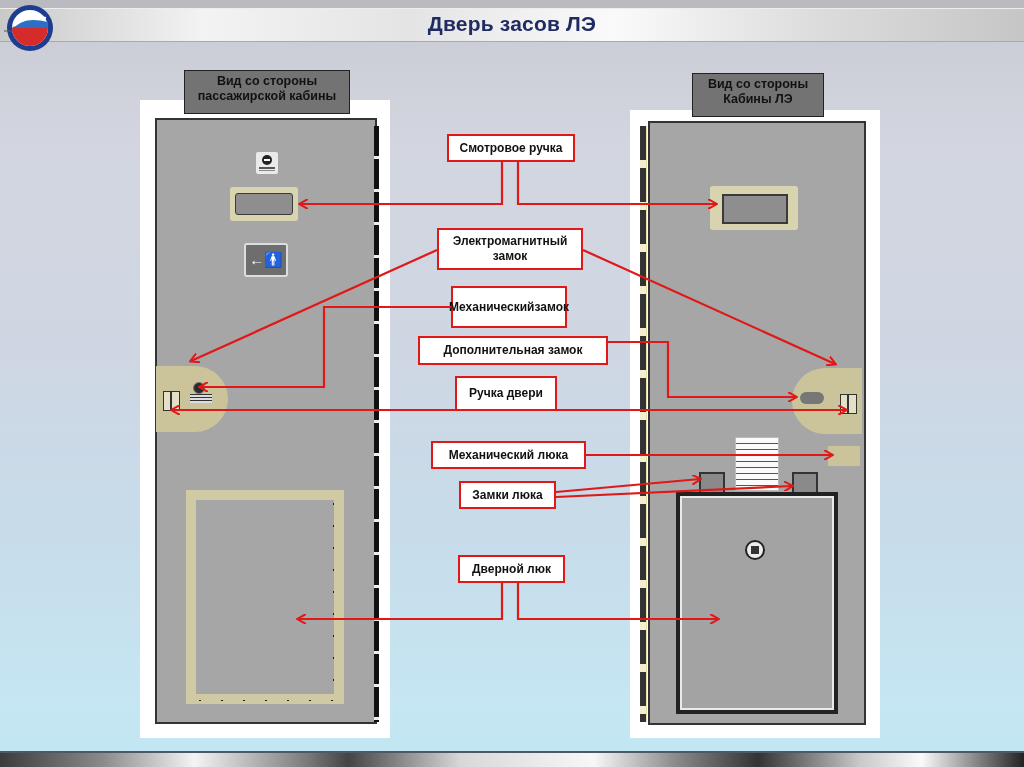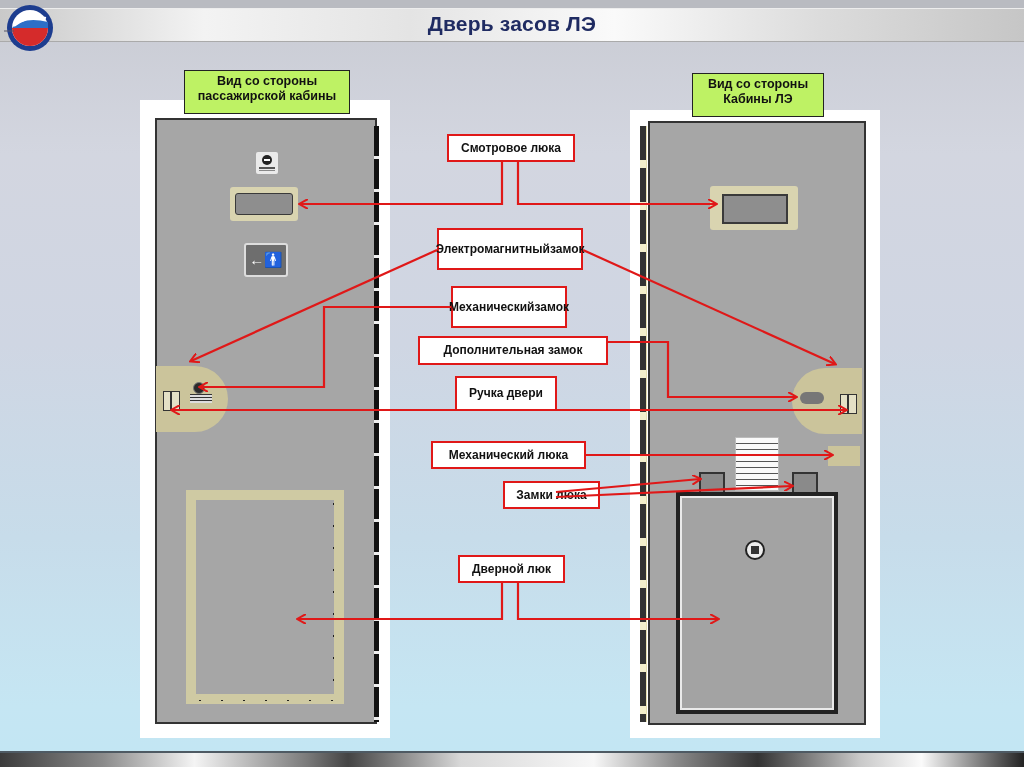--- a/index.html
+++ b/index.html
@@ -11,21 +11,21 @@
     background:linear-gradient(90deg,#c9c9c9 0%,#f3f3f3 20%,#e4e4e4 40%,#fafafa 60%,#dcdcdc 80%,#c6c6c6 100%);
     border-top:1px solid #ededed;border-bottom:1px solid #aaaaaa;}
   .title{position:absolute;left:0;top:12px;width:1024px;text-align:center;
     font-weight:bold;font-size:21px;color:#1f2b62;letter-spacing:0.2px;}
   .logo{position:absolute;left:4px;top:2px;width:52px;height:52px;}
   .bottom-bar{position:absolute;left:0;top:751px;width:1024px;height:16px;
     background:linear-gradient(90deg,#3b3b3b 0%,#8a8a8a 10%,#f4f4f4 19%,#7a7a7a 30%,#444 34%,#d8d8d8 45%,#f7f7f7 58%,#8a8a8a 66%,#333 74%,#c9c9c9 84%,#fafafa 90%,#222 100%);
     border-top:2px solid #4e5a63;}
   .panel{position:absolute;background:#ffffff;}
   .door{position:absolute;background:#a6a6a6;border:2px solid #333;}
-  .caption{position:absolute;background:#bef264;border:1.5px solid #222;text-align:center;
+  .caption{position:absolute;background:#737373;border:1.5px solid #222;text-align:center;
     font-weight:bold;font-size:12.5px;color:#111;line-height:15px;padding:3px 6px;box-sizing:border-box;}
   .label{position:absolute;background:#fff;border:2px solid #e01818;text-align:center;
     font-weight:bold;font-size:12px;color:#111;line-height:15px;box-sizing:border-box;
     display:flex;align-items:center;justify-content:center;}
   svg.overlay{position:absolute;left:0;top:0;width:1024px;height:767px;pointer-events:none;}
   .hinge{position:absolute;}
 </style>
 </head>
 <body>
 
@@ -99,33 +99,33 @@
 <div style="position:absolute;left:699px;top:472px;width:22px;height:22px;background:#8a8a8a;border:2px solid #333;"></div>
 <div style="position:absolute;left:792px;top:472px;width:22px;height:22px;background:#8a8a8a;border:2px solid #333;"></div>
 
 <div style="position:absolute;left:676px;top:492px;width:162px;height:222px;background:#222;">
   <div style="position:absolute;left:4px;top:4px;width:150px;height:210px;border:2px solid #eaeaea;background:#a3a3a3;"></div>
 </div>
 <div style="position:absolute;left:745px;top:540px;width:16px;height:16px;border-radius:50%;background:#ececec;border:2px solid #222;">
   <div style="position:absolute;left:4px;top:4px;width:8px;height:8px;background:#333;"></div>
 </div>
 
-<div class="label" style="left:447px;top:134px;width:128px;height:28px;">Смотровое люка</div>
-<div class="label" style="left:437px;top:228px;width:146px;height:42px;flex-direction:row;">
+<div class="label" style="left:447px;top:134px;width:128px;height:28px;">Смотровое ручка</div>
+<div class="label" style="left:437px;top:228px;width:146px;height:42px;flex-direction:column;">
   <div>Электромагнитный</div>
   <div>замок</div>
 </div>
 <div class="label" style="left:451px;top:286px;width:116px;height:42px;flex-direction:row;">
   <div>Механический</div>
   <div>замок</div>
 </div>
 <div class="label" style="left:418px;top:336px;width:190px;height:29px;">Дополнительная замок</div>
 <div class="label" style="left:455px;top:376px;width:102px;height:35px;">Ручка двери</div>
 <div class="label" style="left:431px;top:441px;width:155px;height:28px;">Механический люка</div>
-<div class="label" style="left:459px;top:481px;width:97px;height:28px;margin-left:44px;">Замки люка</div>
+<div class="label" style="left:459px;top:481px;width:97px;height:28px;">Замки люка</div>
 <div class="label" style="left:458px;top:555px;width:107px;height:28px;">Дверной люк</div>
 
 <svg class="overlay" viewBox="0 0 1024 767">
   <defs>
     <marker id="ah" markerWidth="10" markerHeight="10" refX="8" refY="5" orient="auto" markerUnits="userSpaceOnUse">
       <path d="M0 0 L9 5 L0 10" stroke="#e01818" stroke-width="2" fill="none"></path>
     </marker>
   </defs>
   <g stroke="#e01818" stroke-width="2.2" fill="none">
     <polyline points="502,162 502,204 300,204" marker-end="url(#ah)"></polyline>

